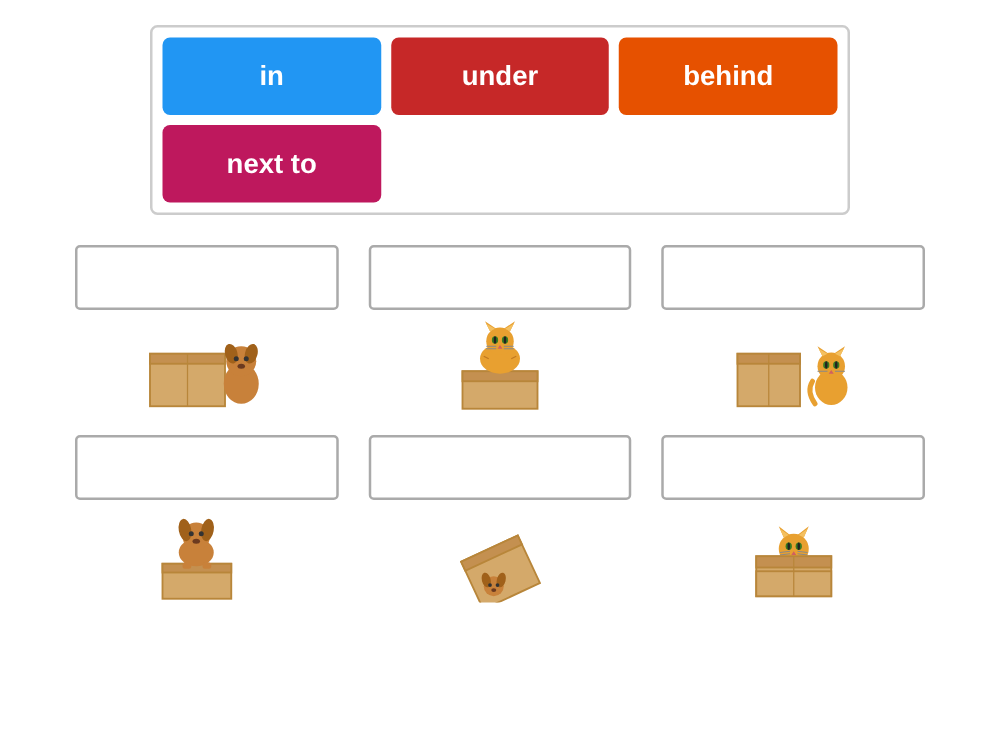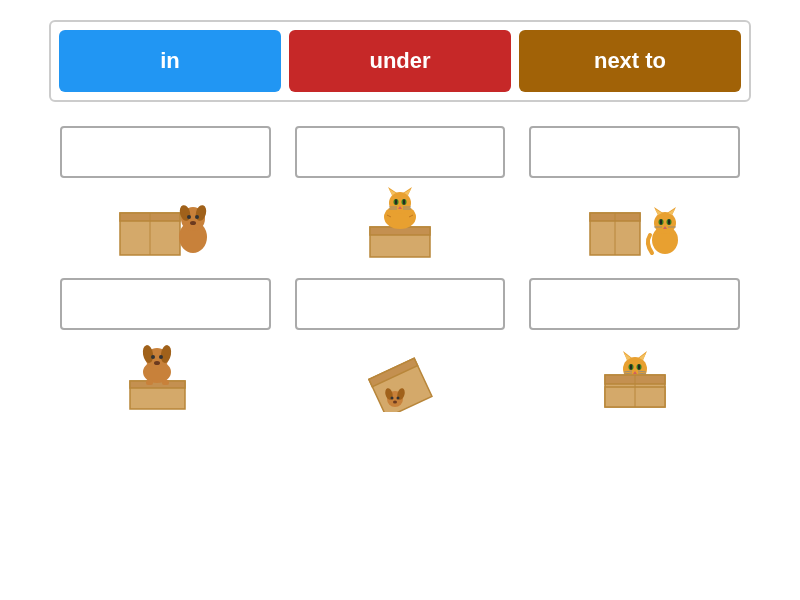--- a/index.html
+++ b/index.html
@@ -16,38 +16,38 @@
     }
 
     
     .word-bank {
       border: 2px solid #ccc;
       border-radius: 6px;
       padding: 8px;
       display: grid;
       grid-template-columns: repeat(3, 1fr);
       gap: 8px;
-      width: 702px;
+      width: 560px;
       margin-bottom: 24px;
     }
 
     .word-tile {
       border-radius: 6px;
       padding: 18px 10px;
       text-align: center;
       font-size: 22px;
       font-weight: bold;
       color: #fff;
       cursor: pointer;
     }
 
     .tile-blue    { background: #2196f3; }
     .tile-red     { background: #c62828; }
     .tile-orange  { background: #e65100; }
-    .tile-green   { background: #a16207; }
+    .tile-green   { background: #be185d; }
     .tile-purple  { background: #9c27b0; }
     .tile-darkblue{ background: #283593; }
 
     
     .answer-grid {
       display: grid;
       grid-template-columns: repeat(3, 1fr);
       gap: 16px 24px;
       width: 680px;
     }
@@ -77,20 +77,21 @@
 
     
     svg { display: block; }
   </style>
 </head>
 <body>
 
 <div class="word-bank">
   <div class="word-tile tile-blue">in</div>
   <div class="word-tile tile-red">under</div>
+  <div class="word-tile tile-orange">behind</div>
   <div class="word-tile tile-green">next to</div>
 </div>
 
 <div class="answer-grid">
 
   <div class="answer-cell">
     <div class="answer-box"></div>
     <div class="image-area">
 
       <svg width="110" height="75" viewBox="0 0 110 75">

